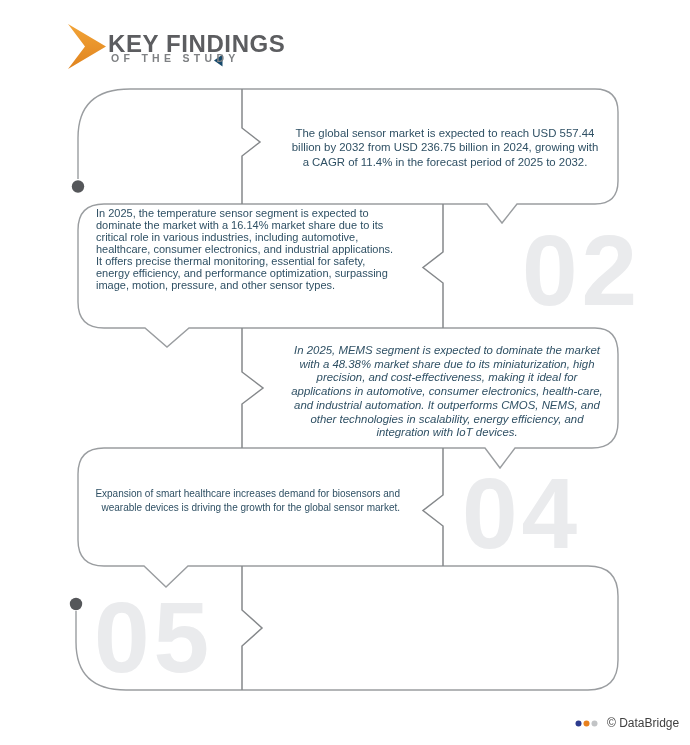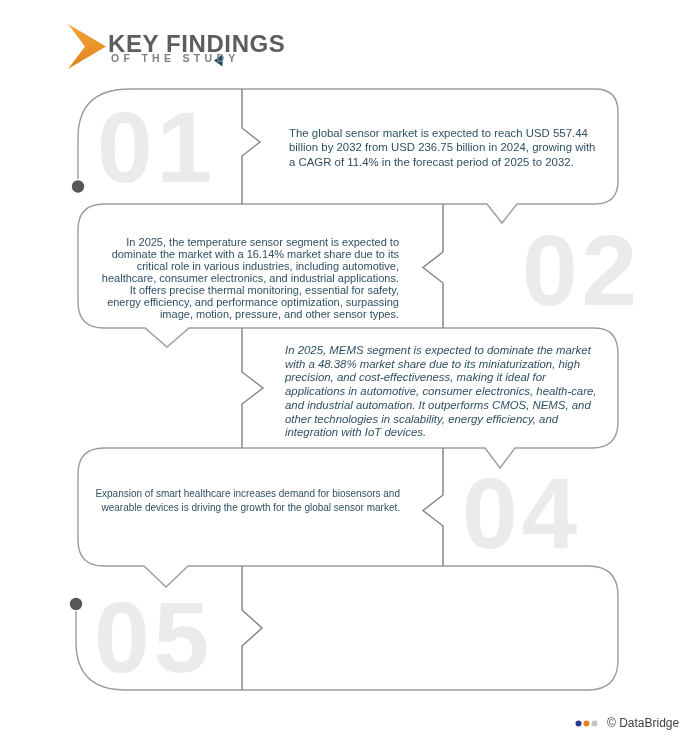--- a/index.html
+++ b/index.html
@@ -27,38 +27,37 @@
     font-size:100px; font-weight:bold; color:#EAEBED;
     letter-spacing:4px; line-height:1; white-space:nowrap; z-index:1;
   }
   #n1 { left:97px;  top:97px;  }
   #n2 { left:477px; top:220px;margin-left:45px; }
   #n3 { left:97px;  top:339px; }
   #n4 { left:462px; top:463px; }
   #n5 { left:94px;  top:587px; }
 
   
-  .txt { color:#2F5064; z-index:3; }
+  .txt { color:#2F5064; z-index:3;text-align:center; }
   #t1 { left:289px; top:126px; width:312px; font-size:11.4px; line-height:14.4px; }
-  #t2 { left:96px;  top:236px; width:303px; font-size:11px;   line-height:12px;   text-align:right; }
+  #t2 { left:96px;  top:207px; width:303px; font-size:11px;   line-height:12px;   text-align:left; }
   #t3 { left:285px; top:344px; width:324px; font-size:11.4px; line-height:13.7px;font-style:italic; }
   #t4 { left:70px;  top:487px; width:330px; font-size:10px; line-height:14px;   text-align:right; }
   #t5 { left:287px; top:611px; width:322px; font-size:11.4px; line-height:13.5px; }
 
   
   .copyright { left:607px; top:716px; font-size:12px; color:#404040; }
 
   svg { display:block; }
 </style>
 </head>
 <body>
 
 <div class="canvas">
 
-  <div class="abs num" id="n1">01</div>
   <div class="abs num" id="n2">02</div>
   <div class="abs num" id="n4">04</div>
   <div class="abs num" id="n5">05</div>
 
   <svg class="abs artwork" width="690" height="745" viewBox="0 0 690 745" style="z-index:2;">
     <defs>
       <linearGradient id="og" x1="0" y1="0" x2="0" y2="1">
         <stop offset="0" stop-color="#F2A437"></stop>
         <stop offset="1" stop-color="#E0831E"></stop>
       </linearGradient>

